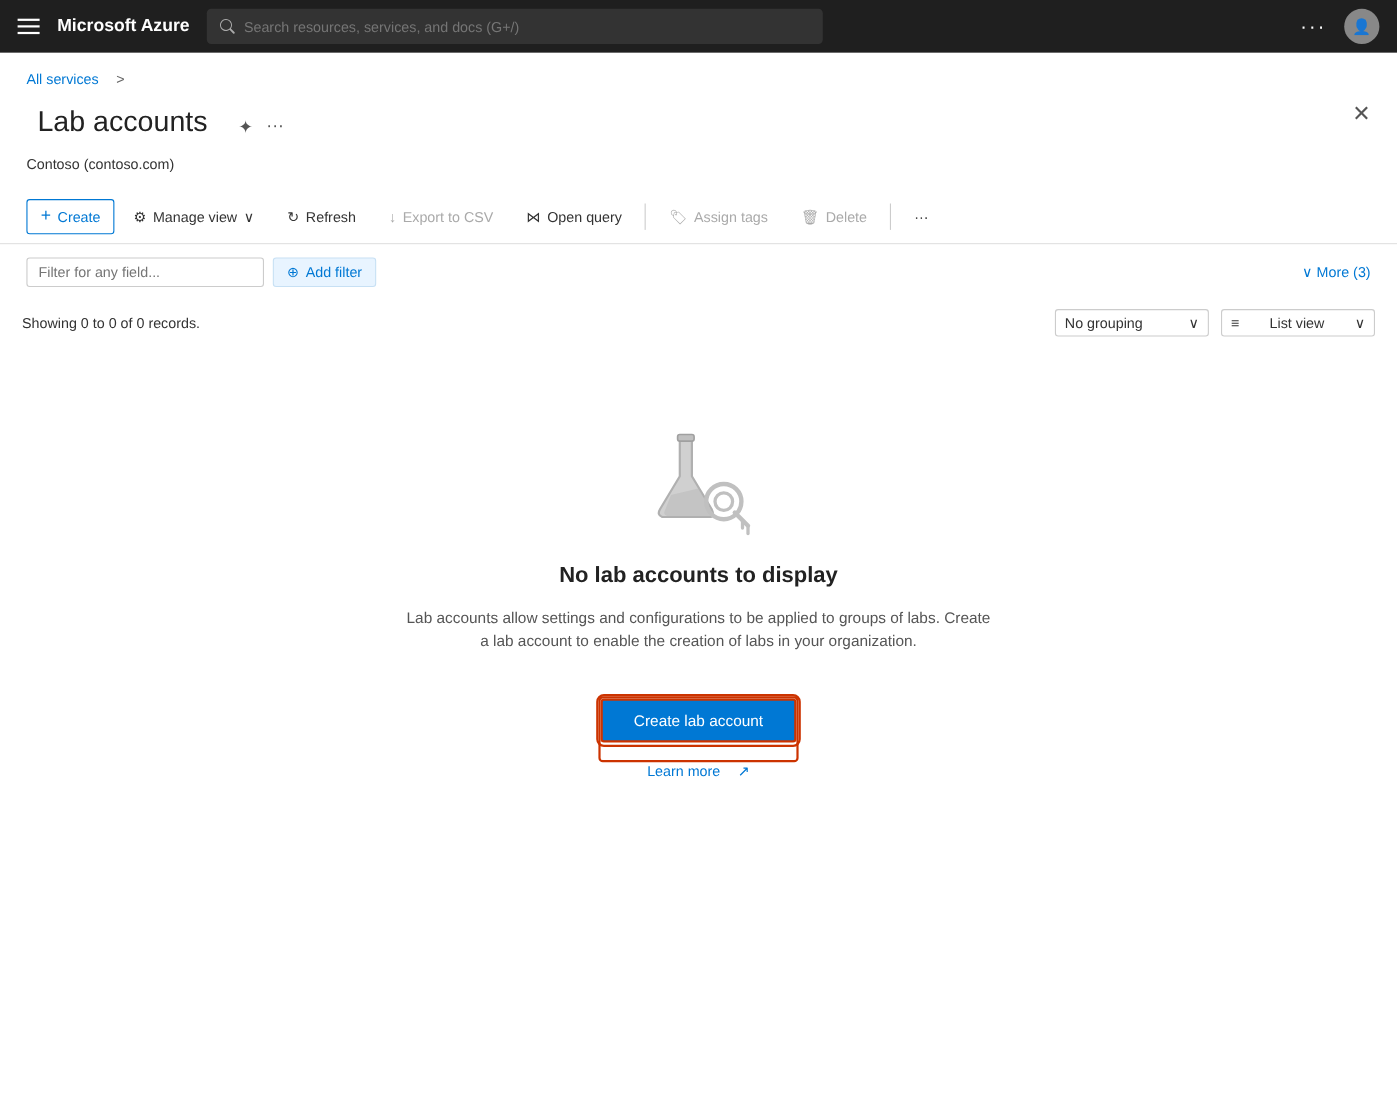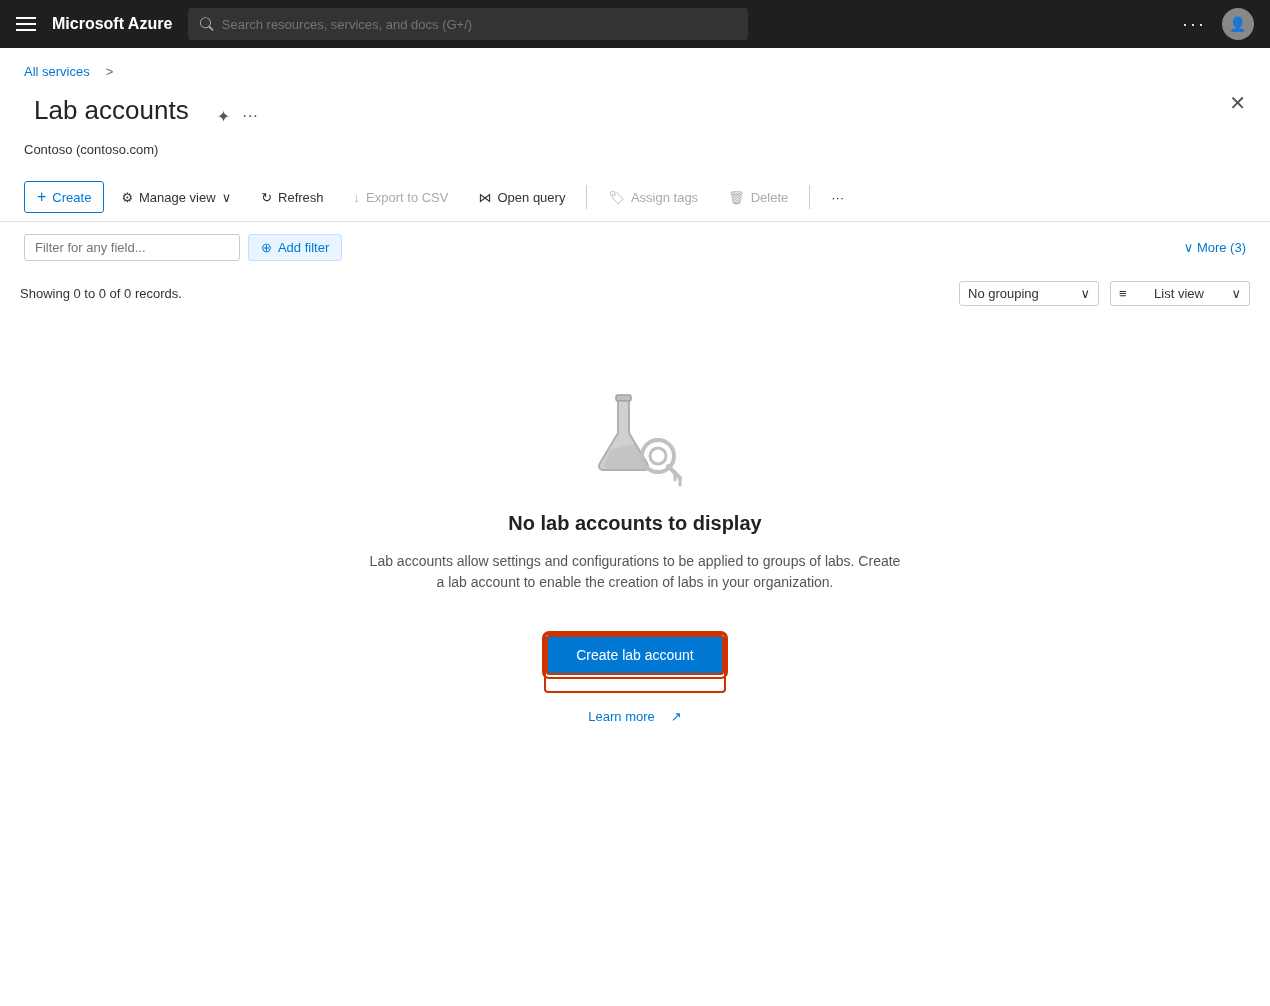--- a/index.html
+++ b/index.html
@@ -231,21 +231,21 @@
       text-decoration: none;
       display: flex;
       align-items: center;
       gap: 16px;
       cursor: pointer;
     }
     .create-btn-wrapper {
       border: 2px solid #cc3300;
       display: inline-block;
       border-radius: 4px;
-      margin-bottom: 16px;
+      margin-bottom: 0;
     }
   </style>
 </head>
 <body>
 
 <nav class="top-nav">
   <div class="hamburger">
     <span></span>
       <span></span>
       <span></span>

